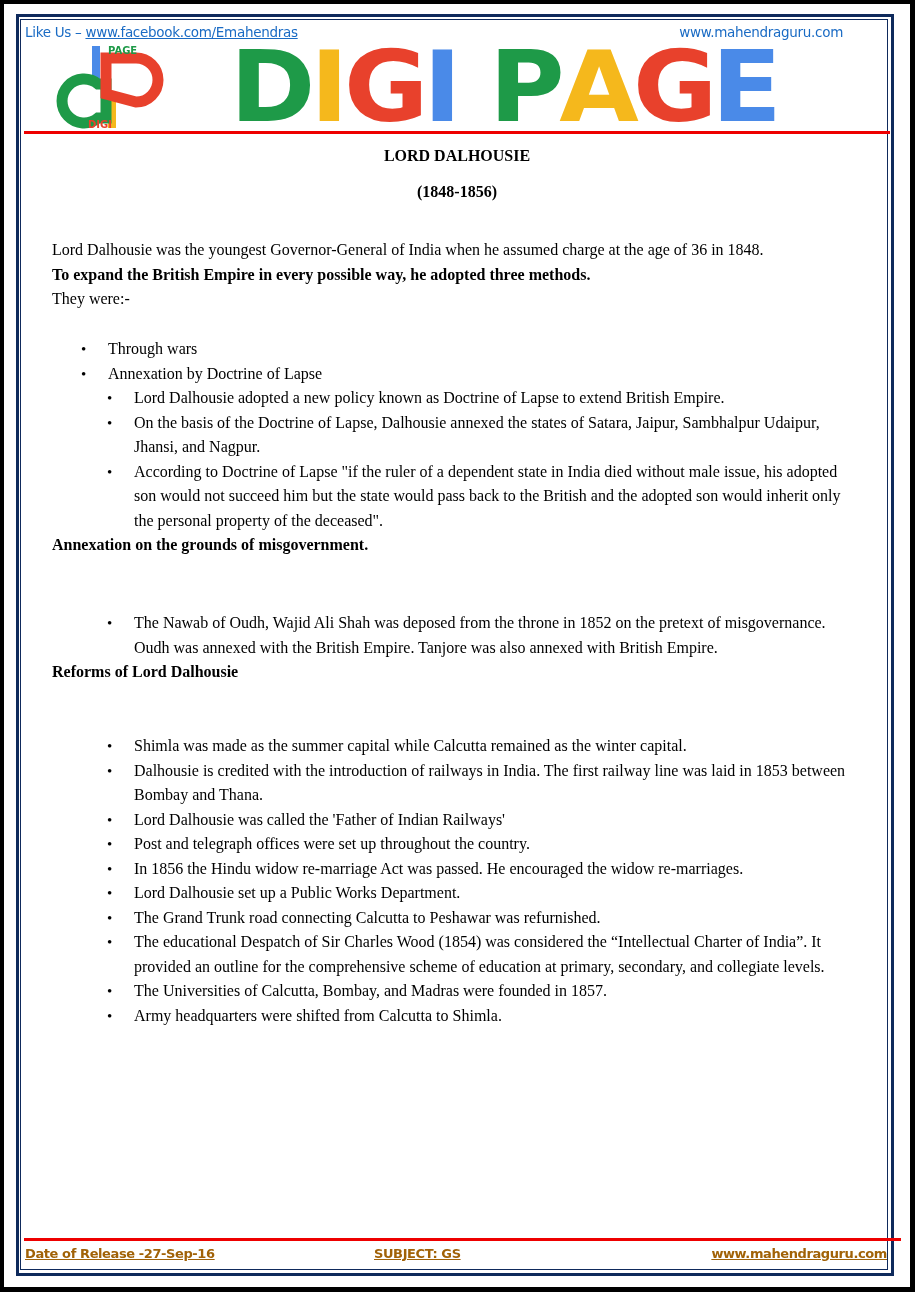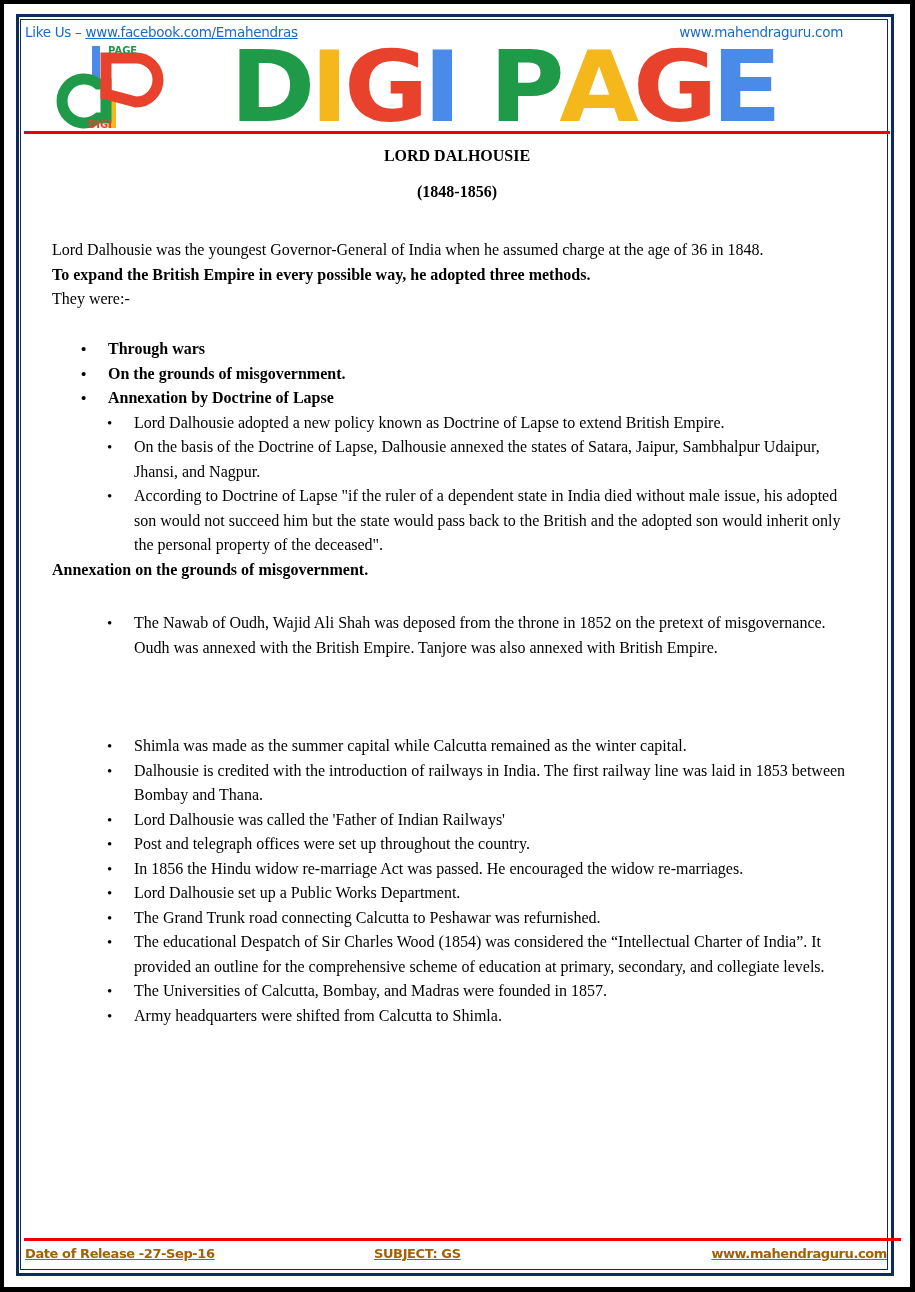--- a/index.html
+++ b/index.html
@@ -41,21 +41,21 @@
     font-weight: bold; font-size: 16px; color: #000;
   }
   .t1 { top: 147px; }
   .t2 { top: 176px; margin-top: 7px; }
   .body-text { position: absolute; left: 52px; width: 840px; font-size: 16px; color: #000; line-height: 24.5px; }
   .p { margin: 0; }
   .bold { font-weight: bold; }
   ul { margin: 0; padding: 0; list-style: none; }
   li { position: relative; }
   li::before { content: "\2022"; position: absolute; left: -27px; top: 0; font-size: 15px; }
-  .l1 { margin-left: 56px; font-weight: bold; }
+  .l1 { margin-left: 56px; }
   .l2 { margin-left: 82px; width: 728px; }
   .footer {
     position: absolute; top: 1246px; font-family: "DejaVu Sans", sans-serif;
     font-size: 13px; font-weight: bold; color: #a16207; letter-spacing: -0.4px; text-decoration: underline;
   }
   .f-left { left: 25px; }
   .f-mid { left: 374px; text-align: center; }
   .f-right { right: 28px; }
 </style>
 </head>
@@ -98,35 +98,35 @@
 
 <div class="body-text" style="top:238px">
   <p class="p">Lord Dalhousie was the youngest Governor-General of India when he assumed charge at the age of 36 in 1848.</p>
   <p class="p bold">To expand the British Empire in every possible way, he adopted three methods.</p>
   <p class="p">They were:-</p>
 </div>
 
 <div class="body-text" style="top:337px">
   <ul class="l1">
     <li>Through wars</li>
-    <li>On the grounds of misgovernment.</li>
     <li>Annexation by Doctrine of Lapse</li>
   </ul>
   <ul class="l2">
     <li>Lord Dalhousie adopted a new policy known as Doctrine of Lapse to extend British Empire.</li>
     <li>On the basis of the Doctrine of Lapse, Dalhousie annexed the states of Satara, Jaipur, Sambhalpur Udaipur, Jhansi, and Nagpur.</li>
     <li>According to Doctrine of Lapse "if the ruler of a dependent state in India died without male issue, his adopted son would not succeed him but the state would pass back to the British and the adopted son would inherit only the personal property of the deceased".</li>
   </ul>
   <p class="p bold">Annexation on the grounds of misgovernment.</p>
 </div>
 
 <div class="body-text" style="top:611px">
   <ul class="l2">
     <li>The Nawab of Oudh, Wajid Ali Shah was deposed from the throne in 1852 on the pretext of misgovernance. Oudh was annexed with the British Empire. Tanjore was also annexed with British Empire.</li>
   </ul>
+  <p class="p bold">Reforms of Lord Dalhousie</p>
 </div>
 
 <div class="body-text" style="top:734px">
   <ul class="l2">
     <li>Shimla was made as the summer capital while Calcutta remained as the winter capital.</li>
     <li>Dalhousie is credited with the introduction of railways in India. The first railway line was laid in 1853 between Bombay and Thana.</li>
     <li>Lord Dalhousie was called the 'Father of Indian Railways'</li>
     <li>Post and telegraph offices were set up throughout the country.</li>
     <li>In 1856 the Hindu widow re-marriage Act was passed. He encouraged the widow re-marriages.</li>
     <li>Lord Dalhousie set up a Public Works Department.</li>

